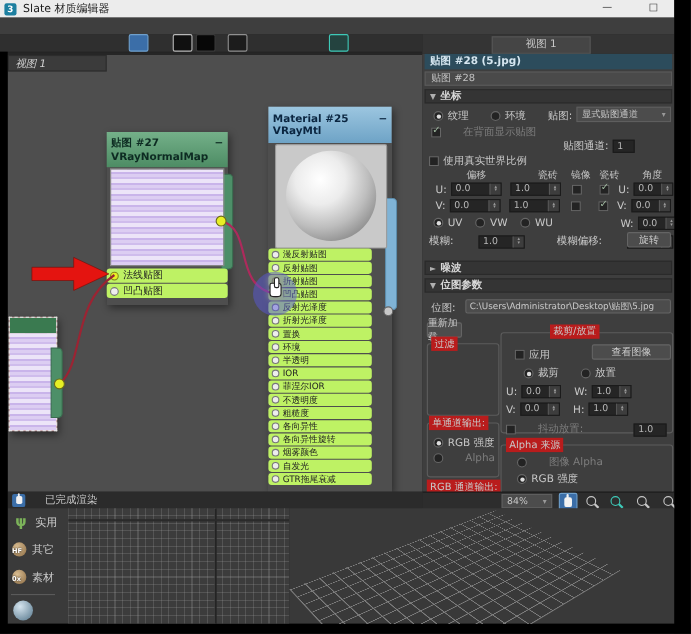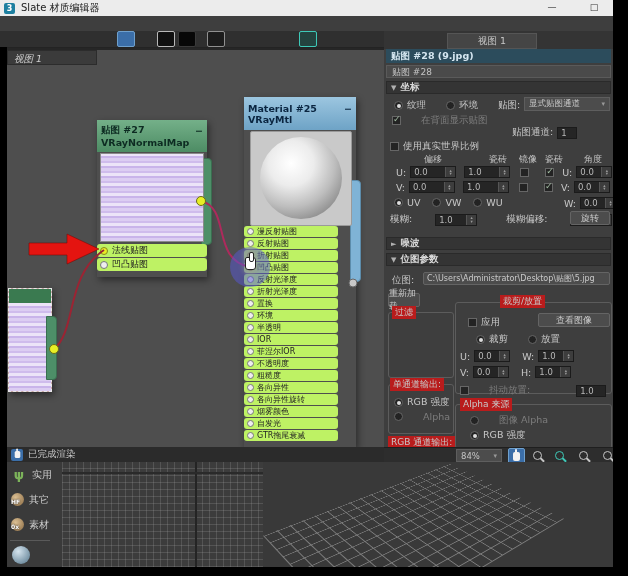--- a/index.html
+++ b/index.html
@@ -85,21 +85,21 @@
   .colhdr{font-size:9px;color:#c2c2c2;}
   
   .pstatus{left:384px;top:447px;width:229px;height:16px;background:#2d2d2d;border-top:1px solid #1f1f1f;}
   .sico{width:15px;height:14px;display:flex;align-items:center;justify-content:center;border-radius:2px;}
   .mag{width:7px;height:7px;border:1.5px solid #c6c6c6;border-radius:50%;position:relative;}
   .mag::after{content:"";position:absolute;width:5px;height:1.5px;background:#c6c6c6;transform:rotate(45deg);right:-4px;bottom:-2px;}
   .mag.teal{border-color:#3ec9b8;} .mag.teal::after{background:#3ec9b8;}
   .minihand{width:7px;height:9px;background:#f2f2f2;border-radius:2px;position:relative;}
   .minihand::before{content:"";position:absolute;left:2px;top:-3px;width:2px;height:4px;background:#f2f2f2;border-radius:1px;}
   
-  .bstrip{left:7px;top:447px;width:377px;height:15px;background:#2b2b2b;display:flex;align-items:center;gap:5px;padding-left:4px;box-sizing:border-box;}
+  .bstrip{left:7px;top:447px;width:377px;height:15px;background:#2b2b2b;display:flex;align-items:center;gap:18px;padding-left:4px;box-sizing:border-box;}
   .rsico{width:12px;height:12px;background:#3b6ea8;border-radius:2px;display:flex;align-items:center;justify-content:center;}
   .rstext{font-size:9.5px;color:#c8c8c8;}
   .lsidebar{left:7px;top:462px;width:55px;height:105px;background:#3a3a3a;}
   .side-tab{display:flex;align-items:center;gap:5px;height:25px;padding-left:4px;}
   .side-tab span:last-child{font-size:10px;color:#cccccc;}
   .s-ic{width:16px;height:16px;display:flex;align-items:center;justify-content:center;position:relative;flex:none;}
   .s-ic i{font-style:normal;font-size:6px;color:#fff;font-weight:bold;position:absolute;left:0;bottom:1px;text-shadow:0 0 2px #000;}
   .ic-grass::before{content:"ψ";color:#7cb35a;font-weight:bold;font-size:13px;}
   .ic-shell,.ic-snail{background:radial-gradient(circle at 35% 35%,#dcc094,#8a6a42);border-radius:50%;width:13px;height:13px;}
   .gridvp{left:62px;top:462px;width:201px;height:105px;background:#3c3c3c;
@@ -285,21 +285,21 @@
       <circle cx="47" cy="299" r="4.5" fill="#e7ef25" stroke="#6a6a1a"></circle>
       <circle cx="194" cy="151" r="4.5" fill="#e7ef25" stroke="#6a6a1a"></circle>
       <circle cx="346" cy="233" r="4" fill="#c8c8c8" stroke="#666"></circle>
       <circle cx="243" cy="217" r="20" fill="rgba(88,88,214,0.5)"></circle>
       <polygon points="22,193 60,193 60,184 92,199 60,214 60,205 22,205" fill="#e41410" stroke="#7a0c08" stroke-width="0.6"></polygon>
     </svg>
     <div class="abs cursor-hand" style="left:238px;top:207px;"></div>
   </div>
 
   <div class="abs panel"></div>
-  <div class="abs phead">贴图 #28 (9.jpg)</div>
+  <div class="abs phead">贴图 #28 (5.jpg)</div>
   <div class="abs pselect">贴图 #28</div>
 
   <div class="abs rollout" style="top:81px;">
     <span class="arr">▼</span>
     <span>坐标</span>
   </div>
   <div class="abs row" style="left:394px;top:99px;">
     <span class="radio sel"></span>
       <span>纹理</span>
   </div>

